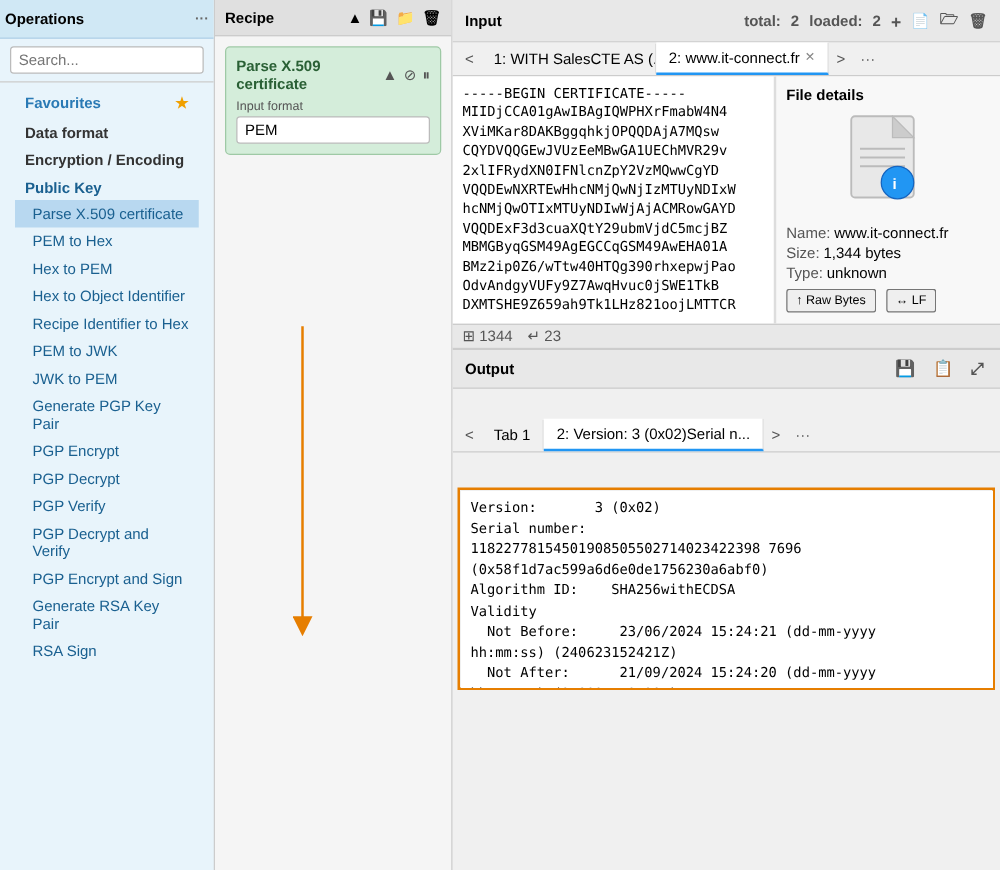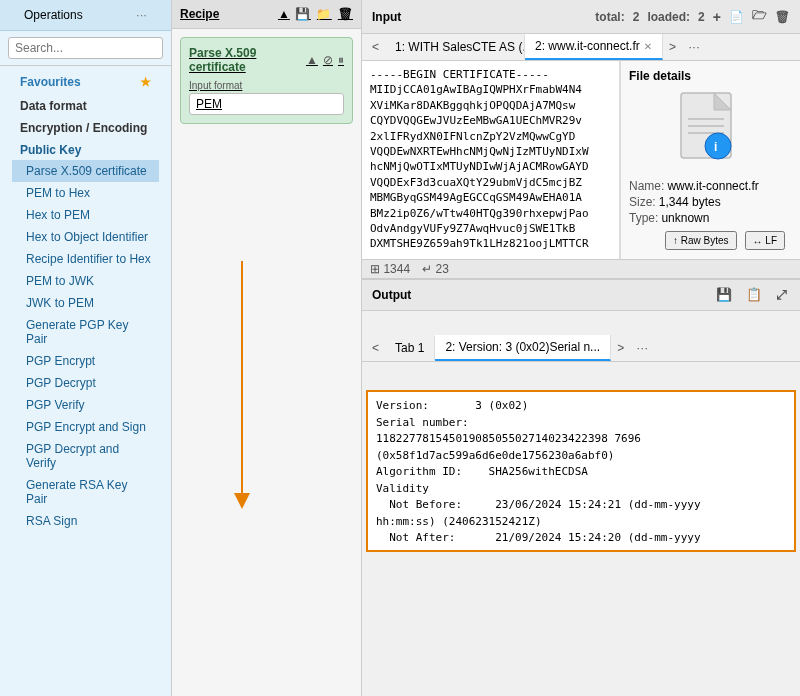--- a/index.html
+++ b/index.html
@@ -11,22 +11,22 @@
       min-width: 172px;
       background: #e8f4fb;
       border-right: 1px solid #ccc;
       display: flex;
       flex-direction: column;
       height: 696px;
       overflow: hidden;
     }
     #sidebar-header {
       background: #d0e8f5;
-      padding: 8px 24px;
-      font-weight: normal;
+      padding: 8px 4px;
+      font-weight: bold;
       font-size: 13px;
       display: flex;
       align-items: center;
       justify-content: space-between;
       border-bottom: 1px solid #b0d0e8;
     }
     #sidebar-search {
       padding: 6px 8px;
       border-bottom: 1px solid #ccc;
     }
@@ -70,21 +70,20 @@
 
     
     #recipe-panel {
       width: 190px;
       min-width: 190px;
       background: #f5f5f5;
       border-right: 1px solid #ccc;
       display: flex;
       flex-direction: column;
       height: 696px;
-      text-decoration: underline;
     }
     #recipe-header {
       background: #e0e0e0;
       padding: 7px 8px;
       font-weight: bold;
       font-size: 13px;
       display: flex;
       align-items: center;
       justify-content: space-between;
       border-bottom: 1px solid #ccc;
@@ -328,24 +327,24 @@
     <div class="sidebar-item">
       <span>PGP Encrypt</span>
     </div>
     <div class="sidebar-item">
       <span>PGP Decrypt</span>
     </div>
     <div class="sidebar-item">
       <span>PGP Verify</span>
     </div>
     <div class="sidebar-item">
+      <span>PGP Decrypt and Verify</span>
+    </div>
+    <div class="sidebar-item">
       <span>PGP Encrypt and Sign</span>
-    </div>
-    <div class="sidebar-item">
-      <span>PGP Decrypt and Verify</span>
     </div>
     <div class="sidebar-item">
       <span>Generate RSA Key Pair</span>
     </div>
     <div class="sidebar-item">
       <span>RSA Sign</span>
     </div>
   </div>
 </div>
 
@@ -447,21 +446,21 @@
         </div>
         <div class="file-detail-row">
           <span class="file-detail-label">Size:</span>
           <span>1,344 bytes</span>
         </div>
         <div class="file-detail-row">
           <span class="file-detail-label">Type:</span>
           <span>unknown</span>
         </div>
         <div style="margin-top:6px;display:flex;gap:8px;">
-          <button style="font-size:10px;padding:2px 6px;cursor:pointer;margin-left:36px;">↑ Raw Bytes</button>
+          <button style="font-size:10px;padding:2px 6px;cursor:pointer;">↑ Raw Bytes</button>
           <button style="font-size:10px;padding:2px 6px;cursor:pointer;">↔ LF</button>
         </div>
       </div>
     </div>
     <div id="input-status-bar">
       <span>⊞ 1344</span>
       <span>↵ 23</span>
     </div>
   </div>
 

